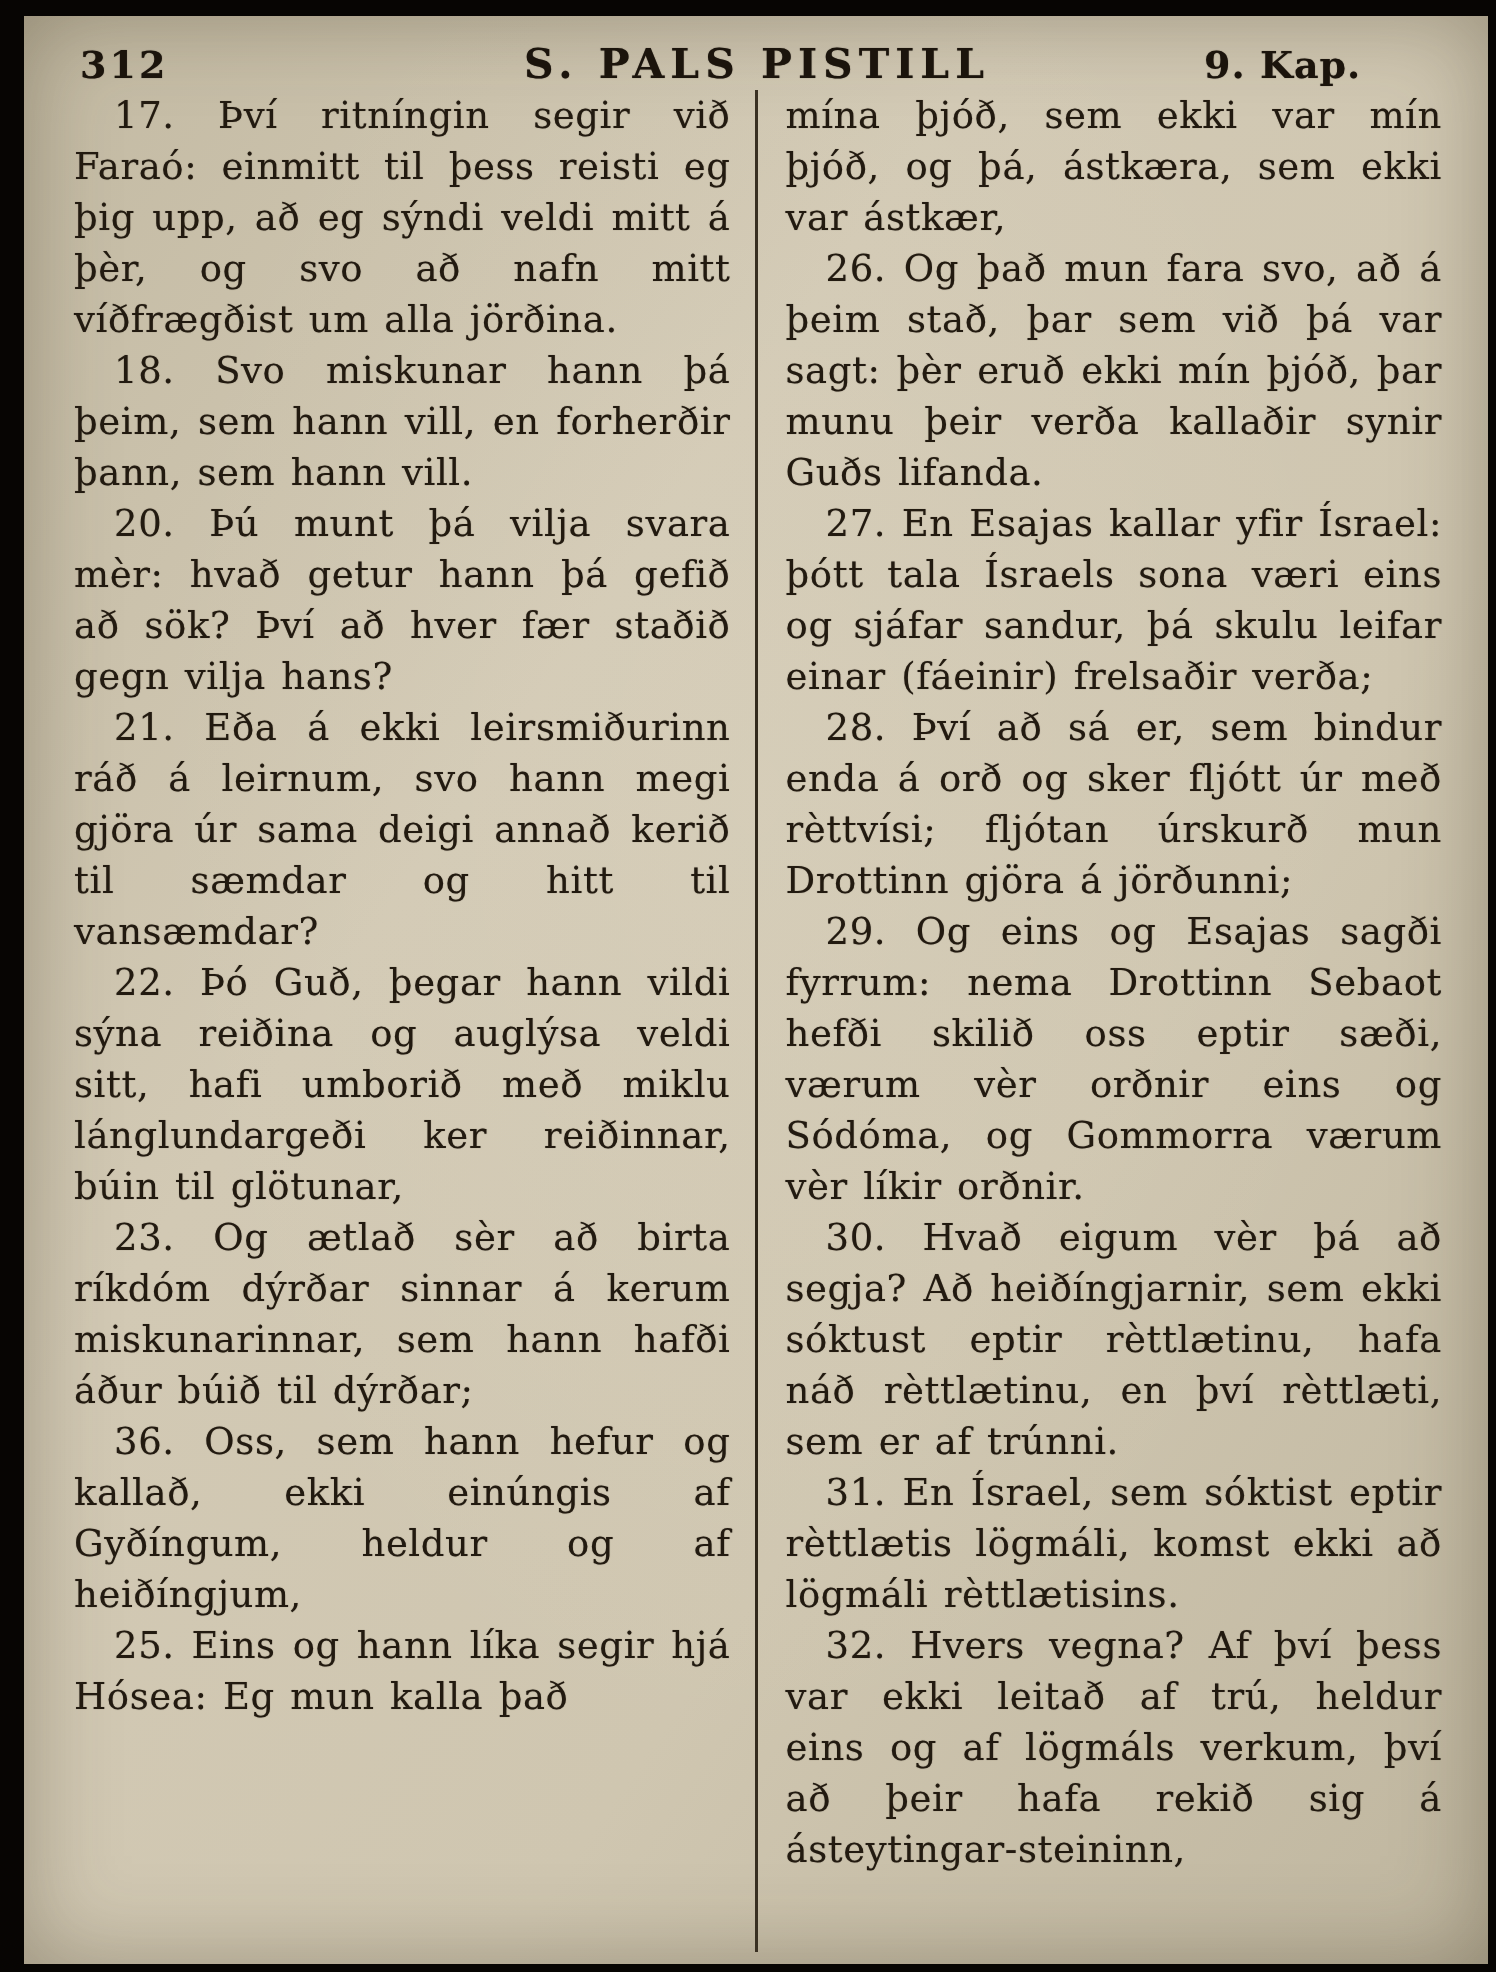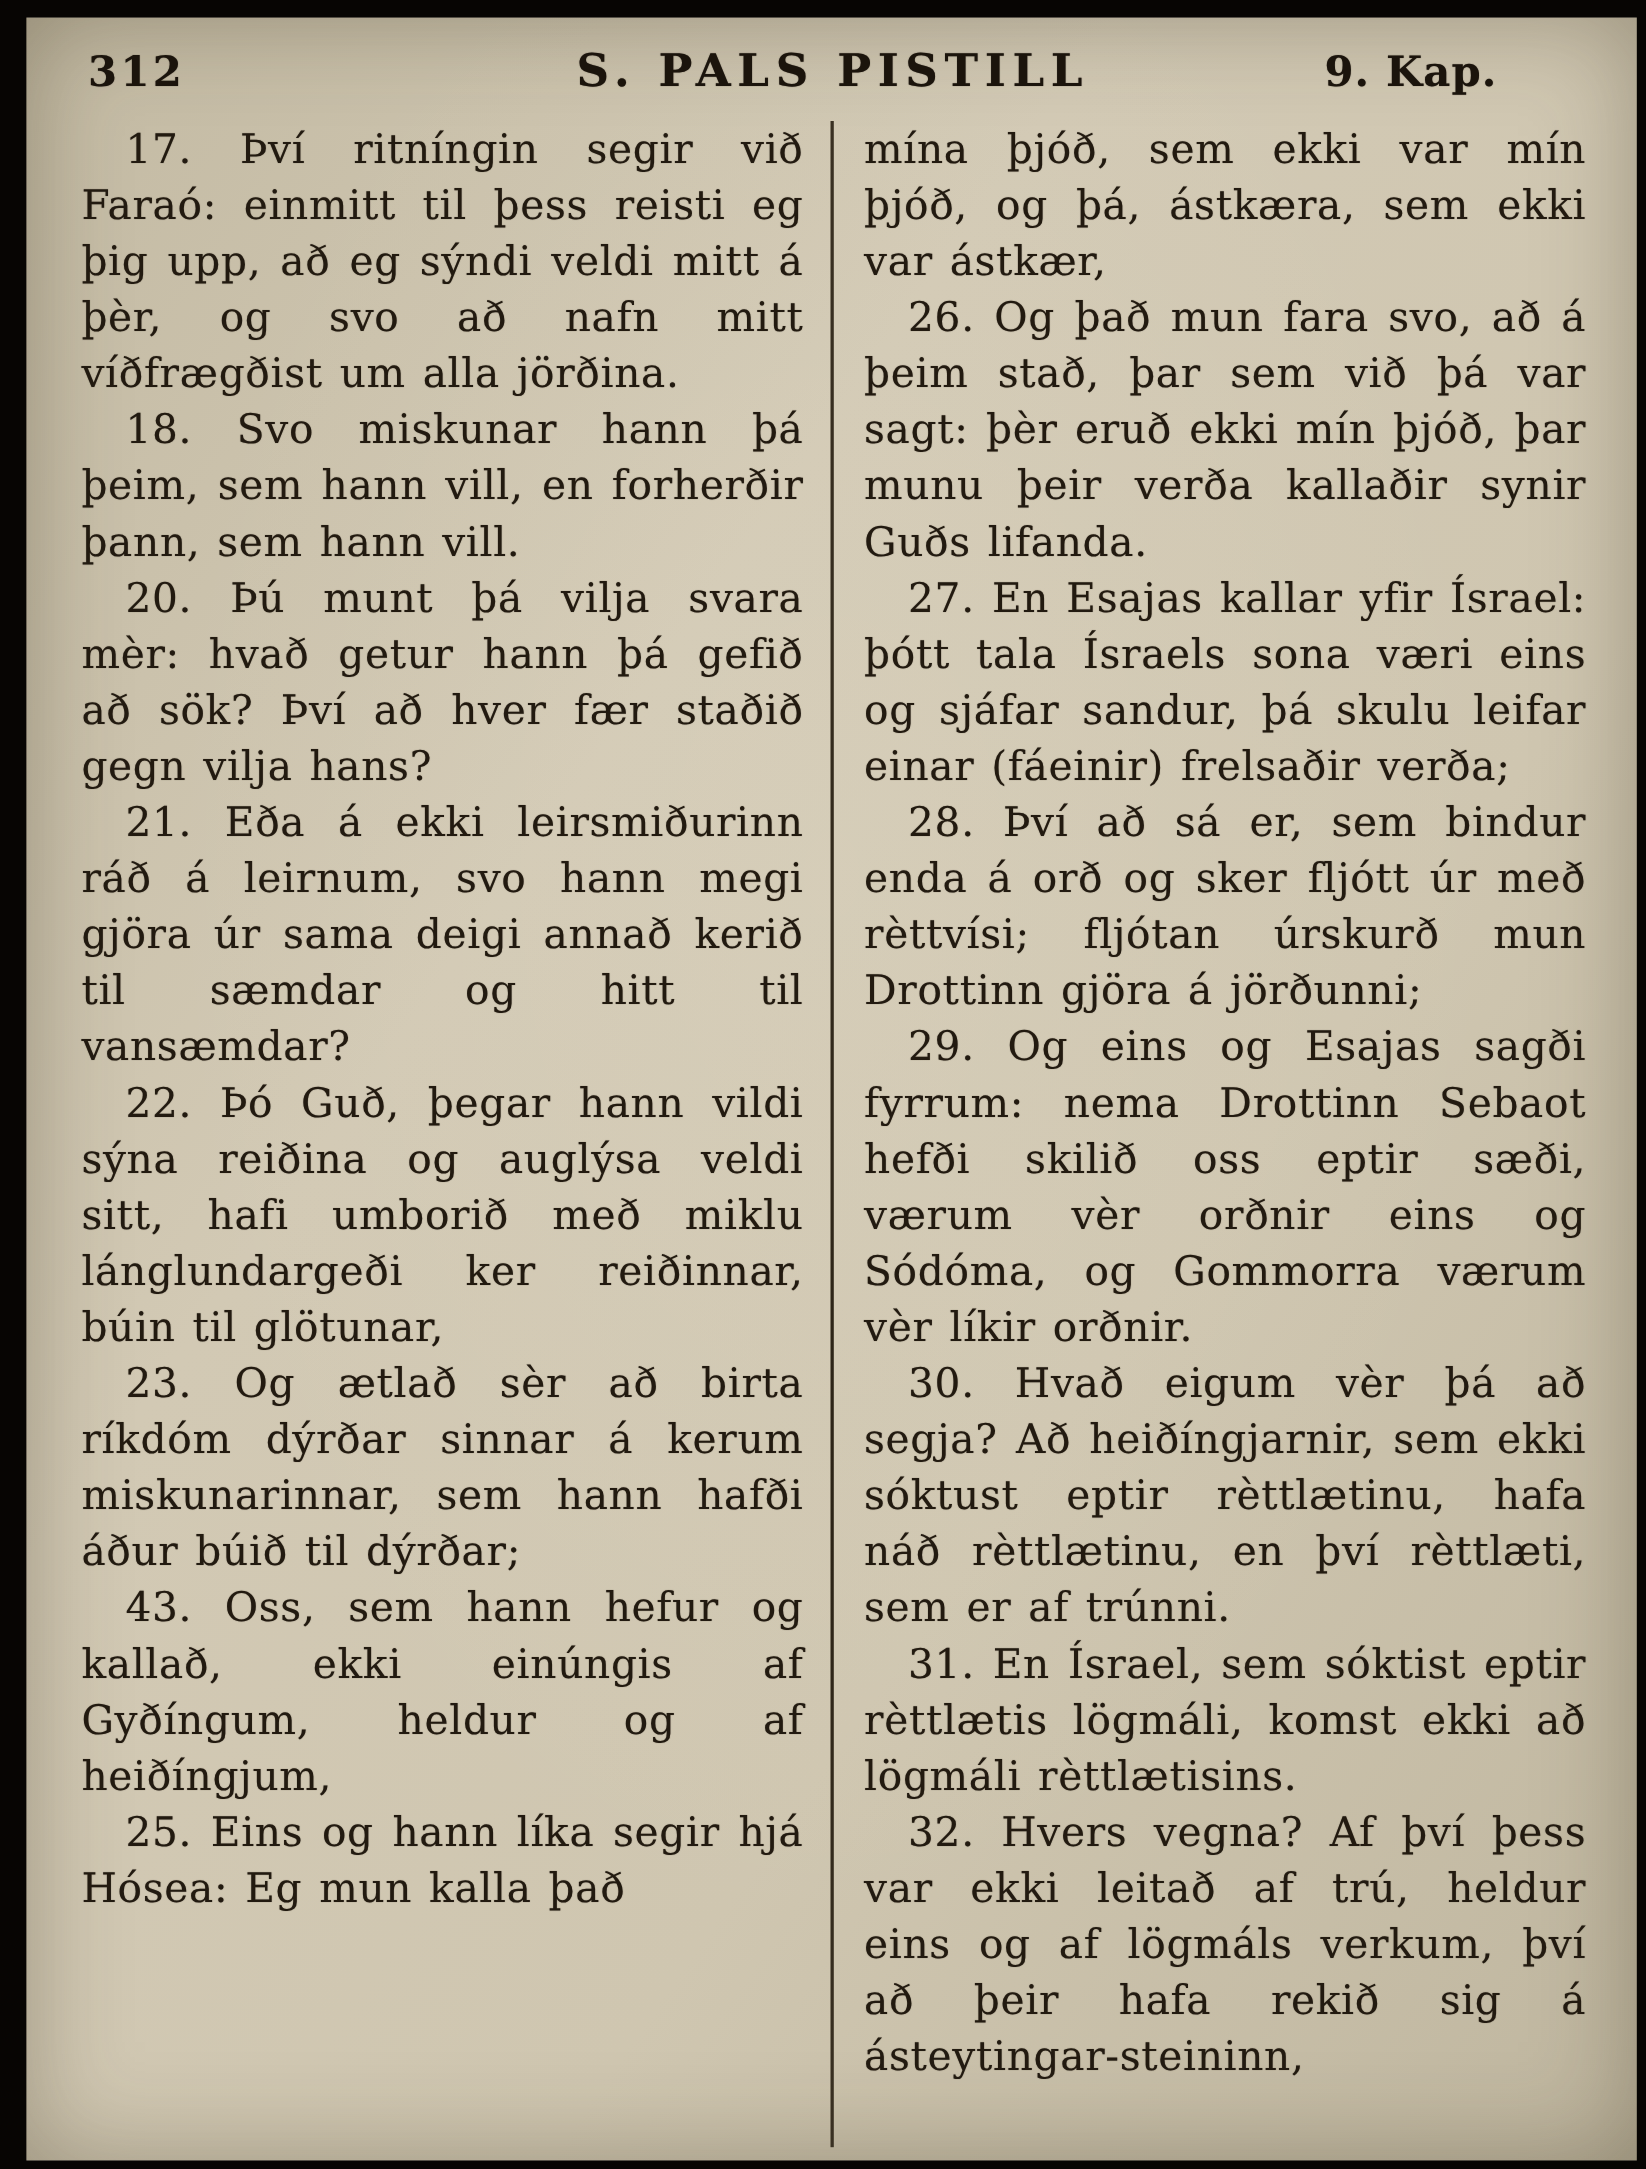--- a/index.html
+++ b/index.html
@@ -50,21 +50,21 @@
   }
   .chapter {
     width: 230px;
     text-align: left;
     font-size: 38px;
     letter-spacing: 1px;
   }
   .columns {
     flex: 1;
     display: flex;
-    margin-top: 20px;
+    margin-top: 0;
   }
   .col {
     flex: 1;
     box-sizing: border-box;
     color: #221a10;
     font-size: 37px;
     line-height: 51px;
     text-align: justify;
     letter-spacing: 0.6px;
     word-spacing: 3px;
@@ -98,21 +98,21 @@
     <span class="chapter">9. Kap.</span>
   </div>
   <div class="columns">
     <div class="col col-left" id="col-left">
         <p class="verse">17. Því ritníngin segir við Faraó: einmitt til þess reisti eg þig upp, að eg sýndi veldi mitt á þèr, og svo að nafn mitt víðfrægðist um alla jörðina.</p>
         <p class="verse">18. Svo miskunar hann þá þeim, sem hann vill, en forherðir þann, sem hann vill.</p>
         <p class="verse">20. Þú munt þá vilja svara mèr: hvað getur hann þá gefið að sök? Því að hver fær staðið gegn vilja hans?</p>
         <p class="verse">21. Eða á ekki leirsmiðurinn ráð á leirnum, svo hann megi gjöra úr sama deigi annað kerið til sæmdar og hitt til vansæmdar?</p>
         <p class="verse">22. Þó Guð, þegar hann vildi sýna reiðina og auglýsa veldi sitt, hafi umborið með miklu lánglundargeði ker reiðinnar, búin til glötunar,</p>
         <p class="verse">23. Og ætlað sèr að birta ríkdóm dýrðar sinnar á kerum miskunarinnar, sem hann hafði áður búið til dýrðar;</p>
-        <p class="verse">43. Oss, sem hann hefur og kallað, ekki einúngis af Gyðíngum, heldur og af heiðíngjum,</p>
+        <p class="verse">36. Oss, sem hann hefur og kallað, ekki einúngis af Gyðíngum, heldur og af heiðíngjum,</p>
         <p class="verse">25. Eins og hann líka segir hjá Hósea: Eg mun kalla það</p>
       </div>
     <div class="divider"></div>
     <div class="col col-right" id="col-right">
         <p class="verse no-indent">mína þjóð, sem ekki var mín þjóð, og þá, ástkæra, sem ekki var ástkær,</p>
         <p class="verse">26. Og það mun fara svo, að á þeim stað, þar sem við þá var sagt: þèr eruð ekki mín þjóð, þar munu þeir verða kallaðir synir Guðs lifanda.</p>
         <p class="verse">27. En Esajas kallar yfir Ísrael: þótt tala Ísraels sona væri eins og sjáfar sandur, þá skulu leifar einar (fáeinir) frelsaðir verða;</p>
         <p class="verse">28. Því að sá er, sem bindur enda á orð og sker fljótt úr með rèttvísi; fljótan úrskurð mun Drottinn gjöra á jörðunni;</p>
         <p class="verse">29. Og eins og Esajas sagði fyrrum: nema Drottinn Sebaot hefði skilið oss eptir sæði, værum vèr orðnir eins og Sódóma, og Gommorra værum vèr líkir orðnir.</p>
         <p class="verse">30. Hvað eigum vèr þá að segja? Að heiðíngjarnir, sem ekki sóktust eptir rèttlætinu, hafa náð rèttlætinu, en því rèttlæti, sem er af trúnni.</p>

